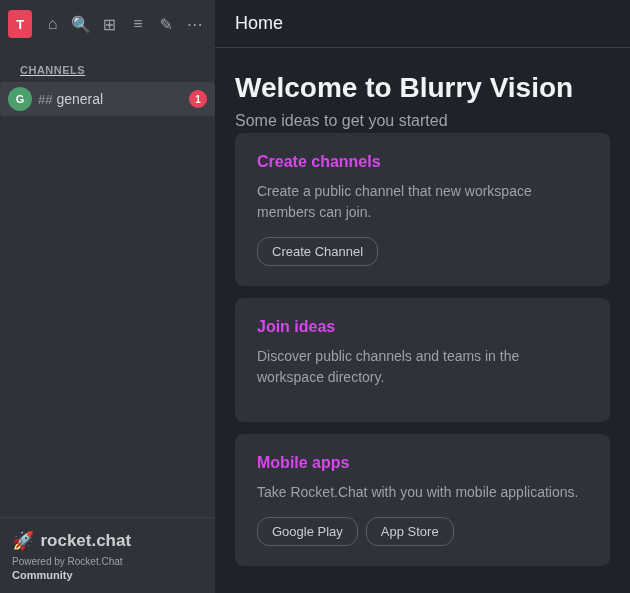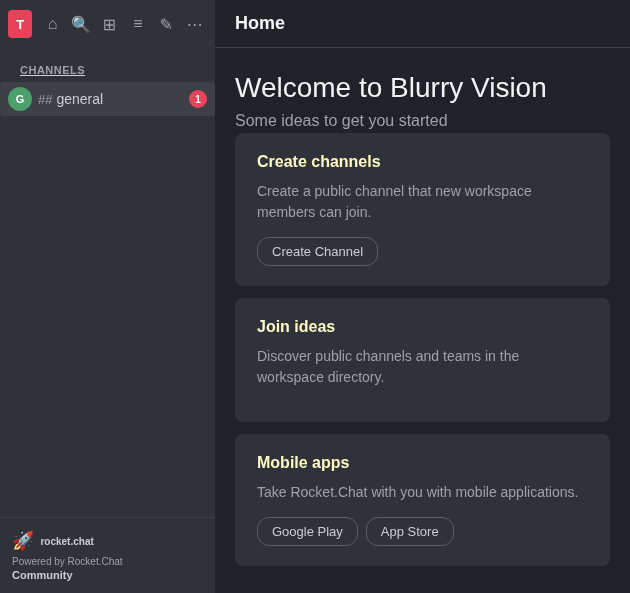--- a/index.html
+++ b/index.html
@@ -135,21 +135,21 @@
       gap: 6px;
       margin-bottom: 4px;
     }
 
     .rocket-icon {
       color: #e8435a;
       font-size: 18px;
     }
 
     .rocket-text {
-      font-size: 10px;
+      font-size: 17px;
       font-weight: 600;
       color: #cbced1;
     }
 
     .powered-by {
       font-size: 10px;
       color: #9ea2a8;
       margin-bottom: 2px;
     }
 
@@ -172,53 +172,53 @@
     .main-header {
       padding: 12px 20px;
       border-bottom: 1px solid #3d4047;
       display: flex;
       align-items: center;
       height: 48px;
     }
 
     .main-title {
       font-size: 18px;
-      font-weight: 700;
+      font-weight: 400;
       color: #f2f3f5;
     }
 
     .main-content {
       padding: 24px 20px;
       overflow-y: auto;
     }
 
     .welcome-title {
       font-size: 28px;
-      font-weight: 400;
+      font-weight: 700;
       color: #f2f3f5;
       margin-bottom: 8px;
     }
 
     .welcome-subtitle {
       font-size: 16px;
       color: #9ea2a8;
       margin-bottom: 3px;
     }
 
     .card {
       background: #2f3239;
       border-radius: 8px;
       padding: 20px 22px;
       margin-bottom: 12px;
     }
 
     .card-title {
       font-size: 16px;
       font-weight: 600;
-      color: #fef9c3;
+      color: #d946ef;
       margin-bottom: 10px;
     }
 
     .card-desc {
       font-size: 14px;
       color: #9ea2a8;
       margin-bottom: 14px;
       line-height: 1.5;
     }
 

